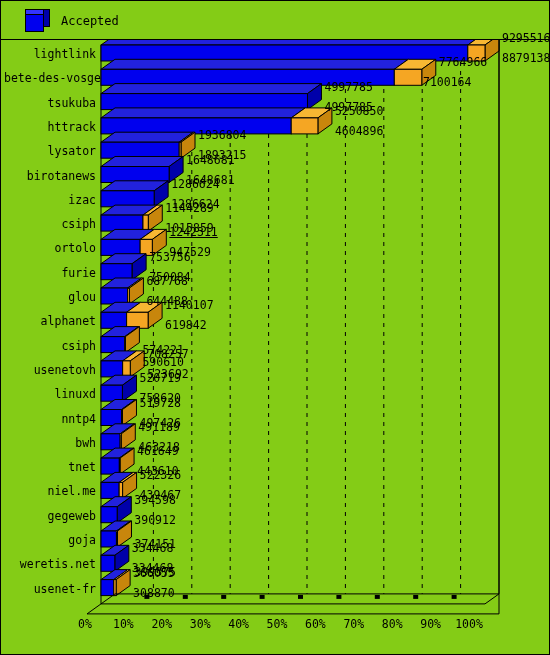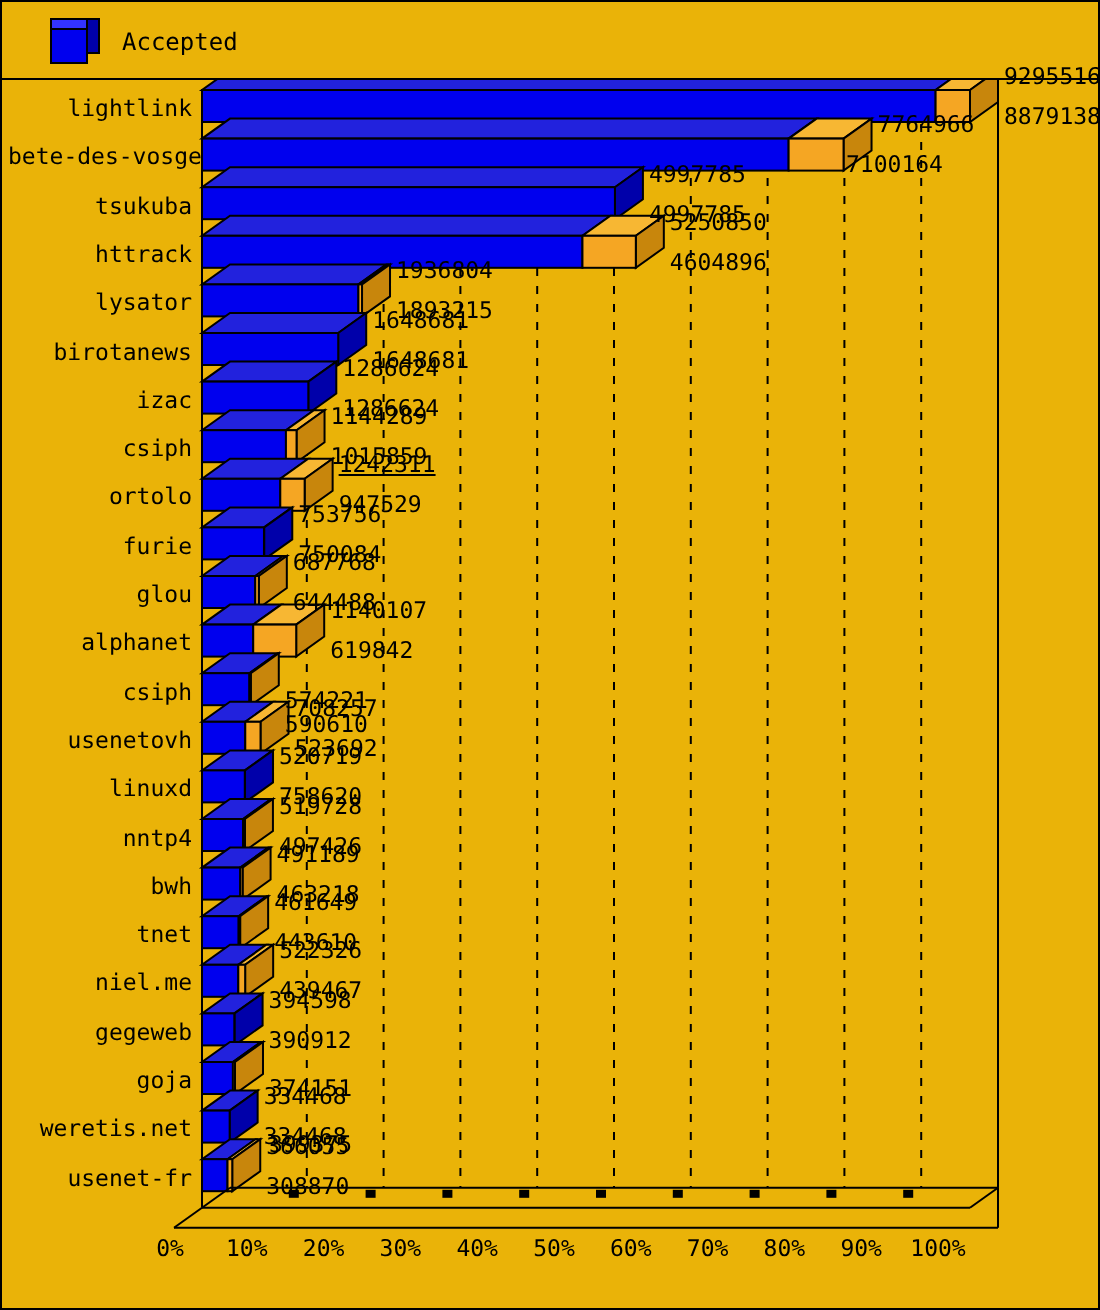--- a/index.html
+++ b/index.html
@@ -1,17 +1,17 @@
 <!DOCTYPE html>
 <html><head>
 <meta charset="utf-8">
 <style>
   html,body{margin:0;padding:0;background:#fff;}
   body{font-family:"DejaVu Sans Mono","Liberation Mono",monospace;}
-  #page{position:relative;width:550px;height:655px;background:#eab308;
+  #page{position:relative;width:550px;height:655px;background:#84cc16;
         border:1px solid #000;box-sizing:border-box;overflow:hidden;}
 
   
   #legend{position:absolute;left:0;top:0;width:548px;height:39px;
           border-bottom:1px solid #000;box-sizing:border-box;}
   .legend-entry{position:absolute;top:0;height:39px;display:flex;
                 align-items:center;gap:10px;}
   .legend-entry.accepted{left:24px;}
   .legend-entry.rejected{left:282px;}
   .legend-cube{position:relative;width:26px;height:24px;}

